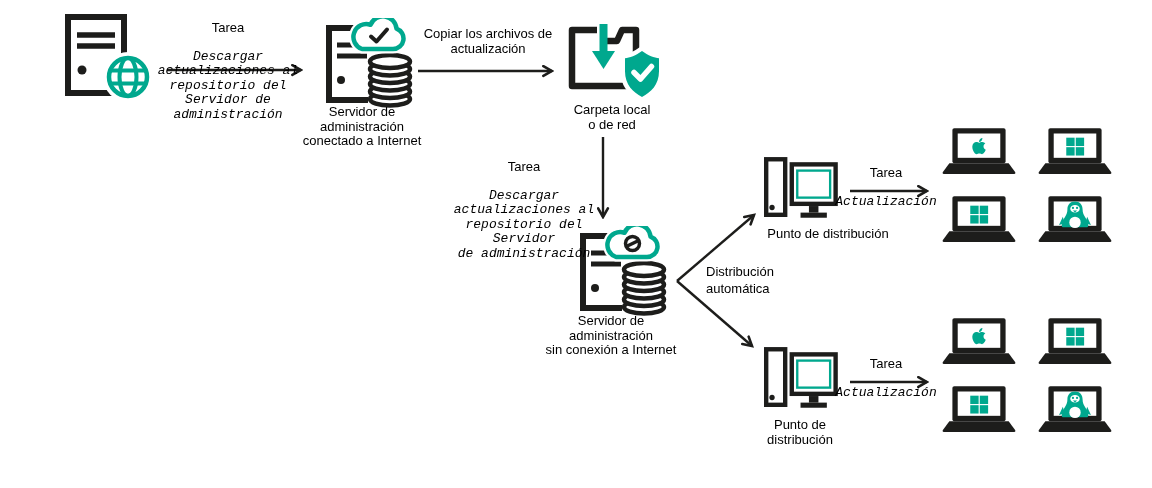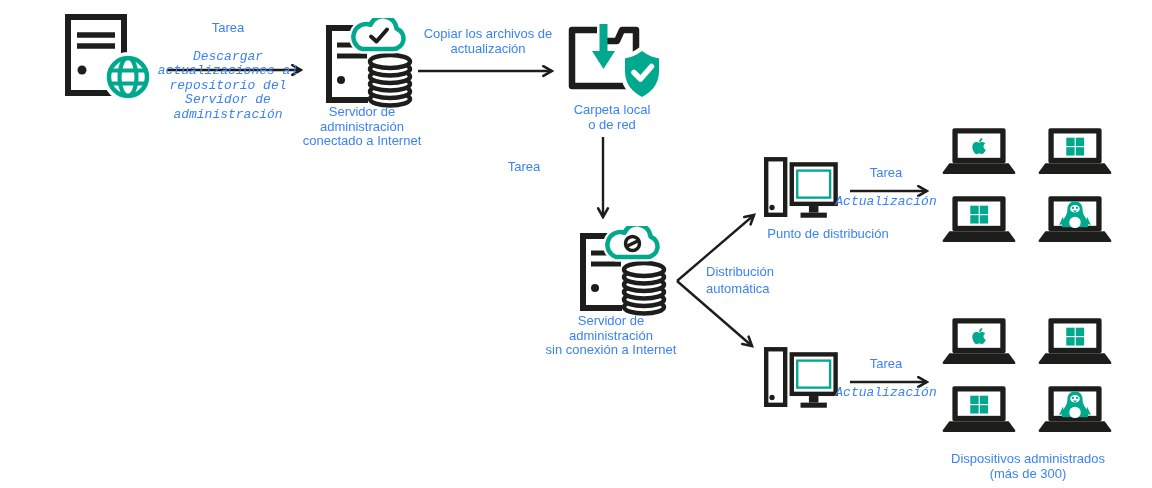--- a/index.html
+++ b/index.html
@@ -1,19 +1,19 @@
 <!DOCTYPE html>
 <html><head>
 <meta charset="utf-8">
 <style>
   html,body{margin:0;padding:0;background:#fff;}
   #canvas{position:relative;width:1152px;height:488px;background:#fff;overflow:hidden;
           font-family:"Liberation Sans","DejaVu Sans",sans-serif;color:#1d1d1b;}
   .lbl{position:absolute;white-space:pre-line;text-align:center;
-       font-size:13px;line-height:14.5px;color:#3b82f6;}
+       font-size:13px;line-height:14.5px;color:#000000;}
   .task-title{font-style:normal;}
   .task-desc{font-style:italic;font-family:Liberation Mono, monospace;}
   .left{text-align:left;}
   .icon{position:absolute;}
   .icon svg{display:block;width:100%;height:100%;}
   #arrows{position:absolute;left:0;top:0;width:1152px;height:488px;pointer-events:none;}
   .laptop-grid{position:absolute;display:grid;grid-template-columns:76px 76px;
                grid-column-gap:20px;grid-row-gap:19px;column-gap:20px;row-gap:19px;}
   .laptop{width:76px;height:49px;}
   .laptop svg{display:block;width:100%;height:100%;}
@@ -258,38 +258,42 @@
 conectado a Internet</div>
 
   <div class="lbl" style="left:398px;top:27px;width:180px">Copiar los archivos de
 actualización</div>
 
   <div class="lbl" style="left:522px;top:103px;width:180px">Carpeta local
 o de red</div>
 
   <div class="lbl" style="left:434px;top:145px;width:180px">
     <div class="task-title">Tarea</div>
+    <div class="task-desc">Descargar
+actualizaciones al
+repositorio del Servidor
+de administración</div>
   </div>
 
   <div class="lbl" style="left:521px;top:314px;width:180px">Servidor de
 administración
 sin conexión a Internet</div>
 
   <div class="lbl left" style="left:706px;top:264px;width:120px;line-height:16.5px">Distribución
 automática</div>
 
   <div class="lbl" style="left:738px;top:227px;width:180px">Punto de distribución</div>
 
   <div class="lbl" style="left:798px;top:151px;width:176px">
     <div class="task-title">Tarea</div>
     <div class="task-desc">Actualización</div>
   </div>
 
+  <div class="lbl" style="left:710px;top:418px;width:180px">Punto de
+distribución</div>
 
   <div class="lbl" style="left:798px;top:342px;width:176px">
     <div class="task-title">Tarea</div>
     <div class="task-desc">Actualización</div>
   </div>
 
-  <div class="lbl" style="left:933px;top:452px;width:190px">Dispositivos administrados
-(más de 300)</div>
 
 </div>
 
 </body></html>

